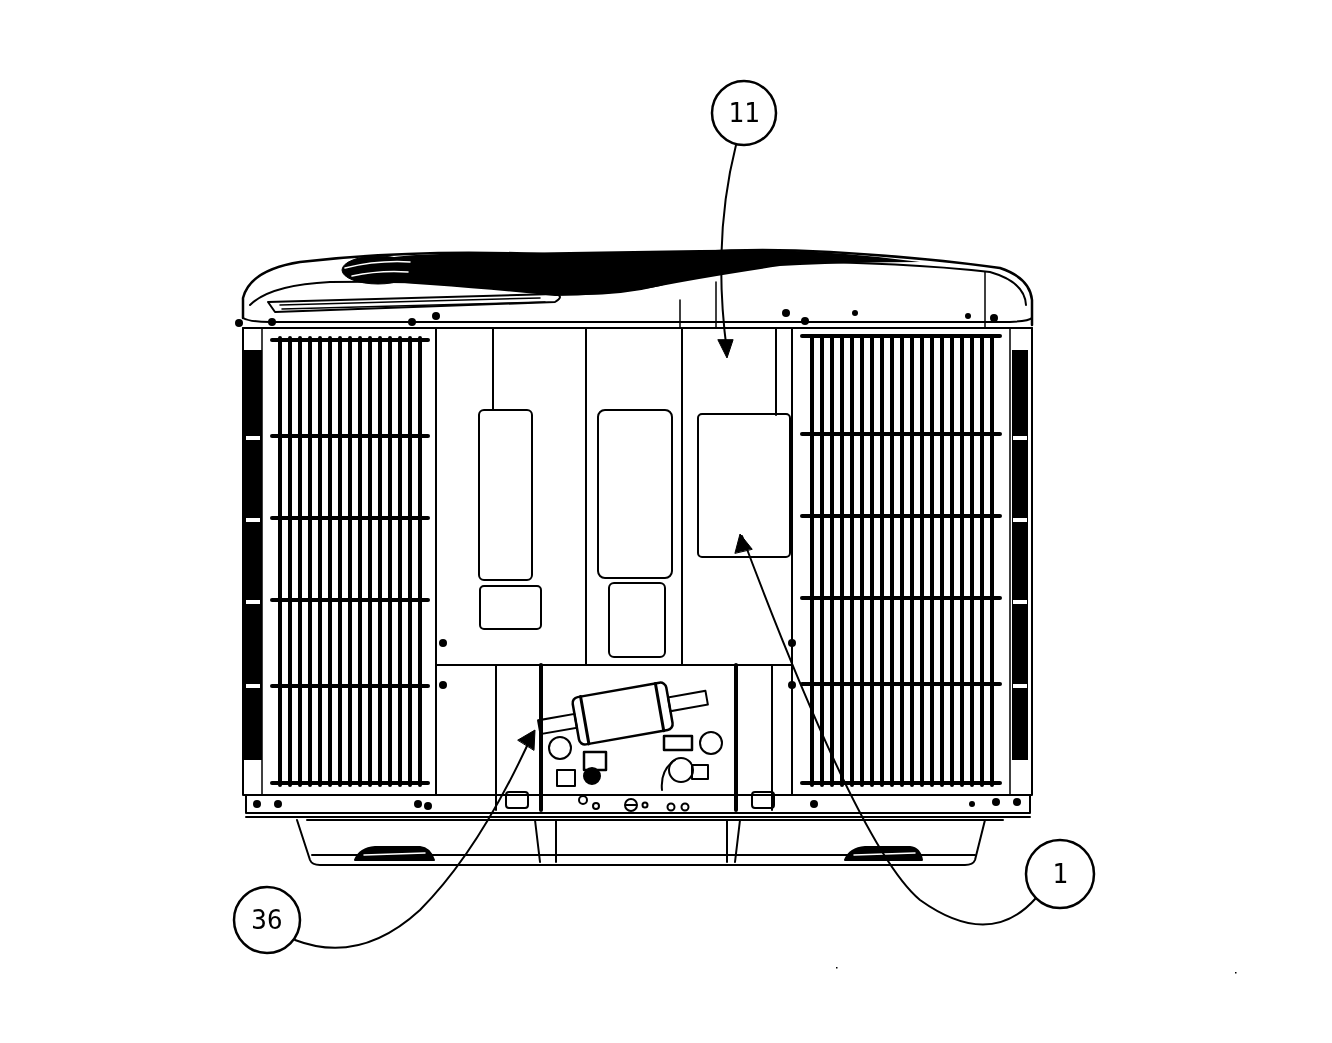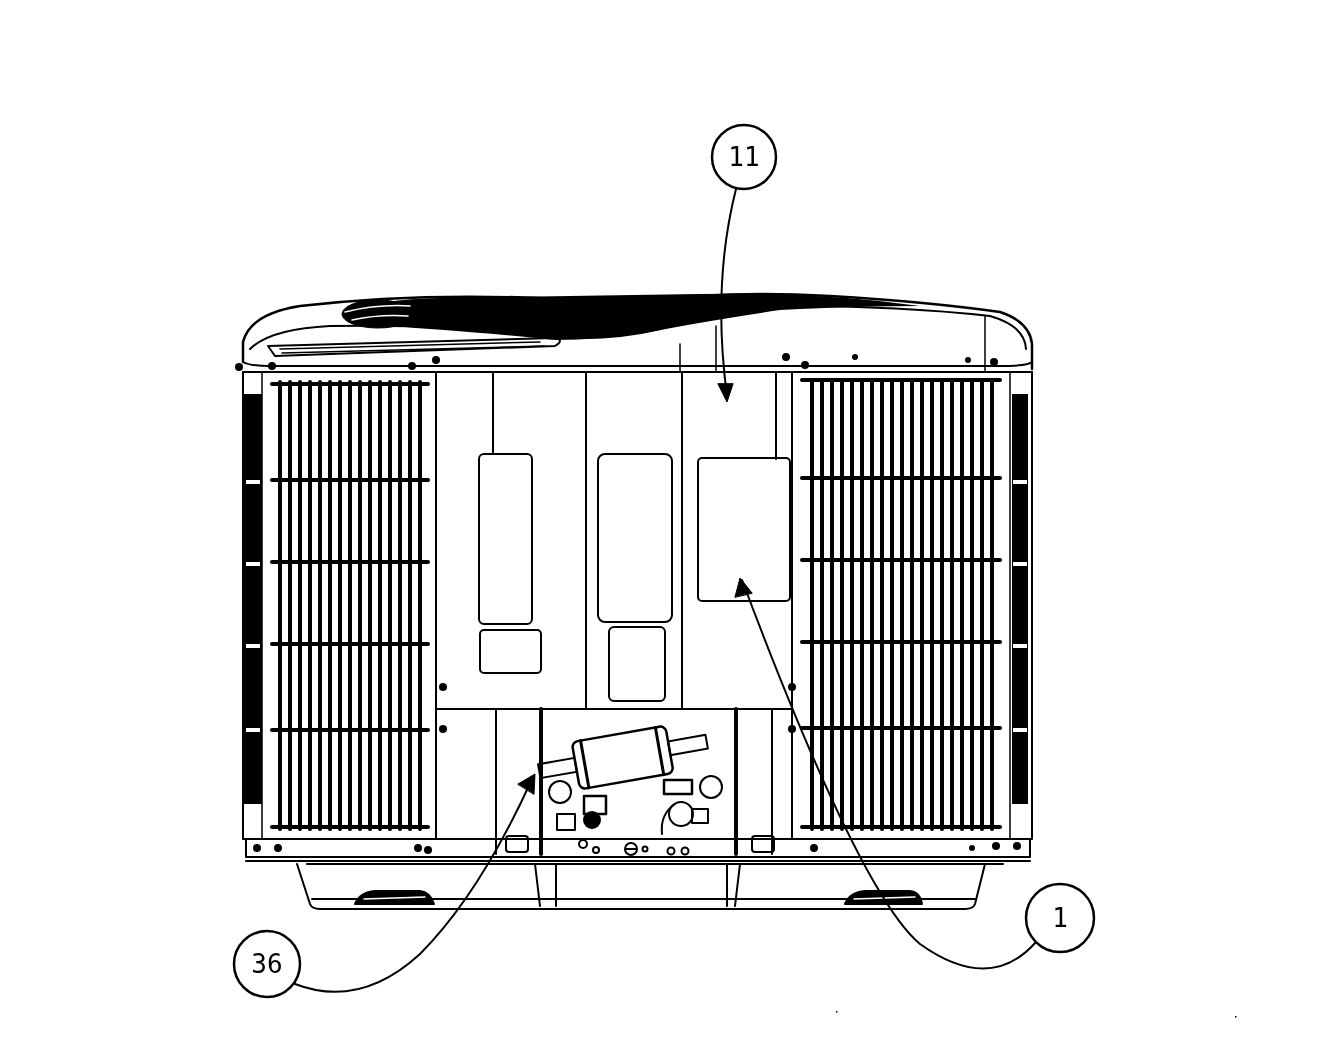--- a/index.html
+++ b/index.html
@@ -1,18 +1,18 @@
 <!DOCTYPE html>
 <html><head>
 <meta charset="utf-8">
 <style>
   html, body { margin: 0; padding: 0; background: #ffffff; }
   body { width: 1332px; height: 1043px; overflow: hidden; position: relative;
          font-family: "DejaVu Sans Mono", monospace; }
-  #stage { position: absolute; left: 0; top: 0; width: 1332px; height: 940px; margin-top: 44px; }
+  #stage { position: absolute; left: 0; top: 0; width: 1332px; height: 940px; }
   .callout-label { font-family: "DejaVu Sans Mono", "Liberation Mono", monospace;
                    font-size: 26px; fill: #000; }
 </style>
 </head>
 <body>
 
 <div id="stage">
 <svg width="1332" height="1043" viewBox="0 0 1332 1043" xmlns="http://www.w3.org/2000/svg" stroke="#000" fill="none" stroke-linecap="round" stroke-linejoin="round">
 
   <g>

